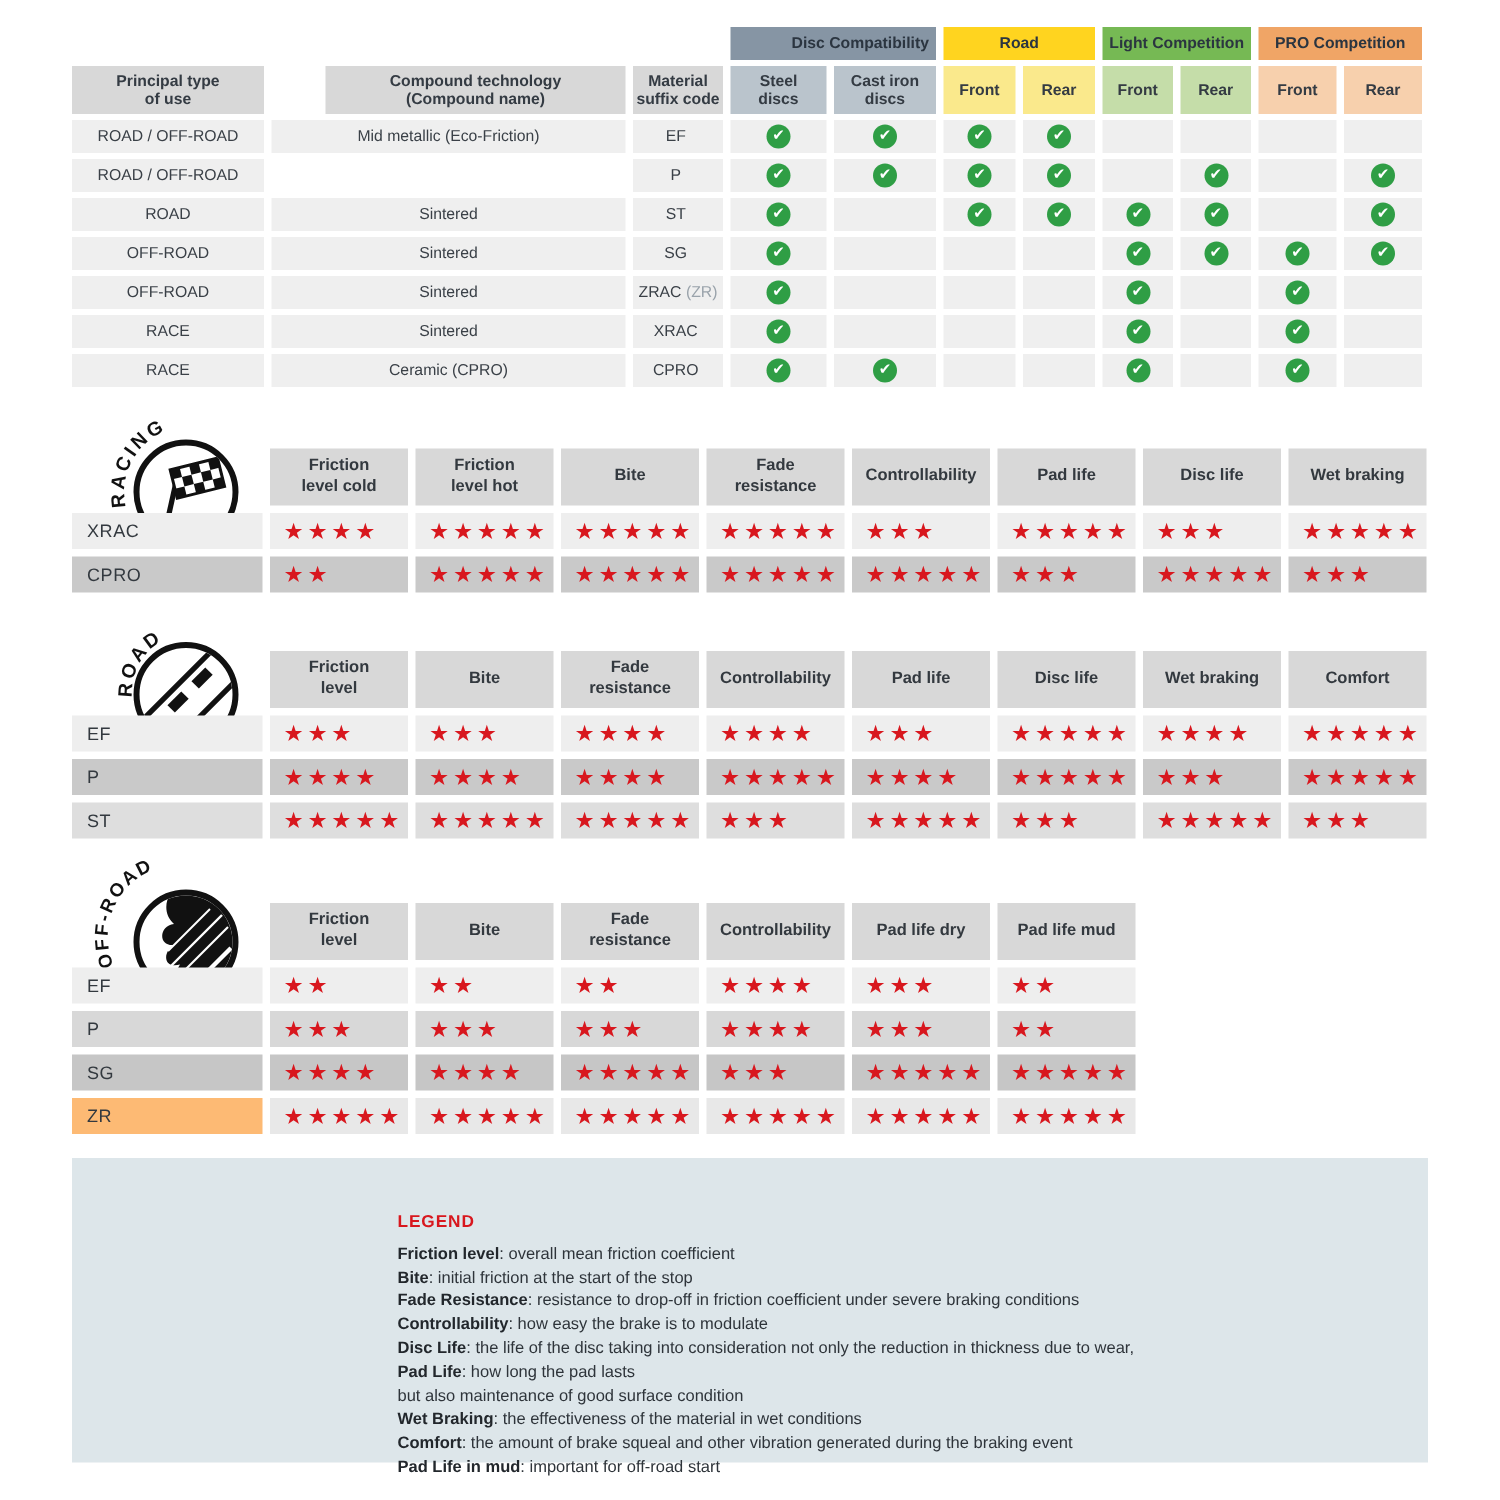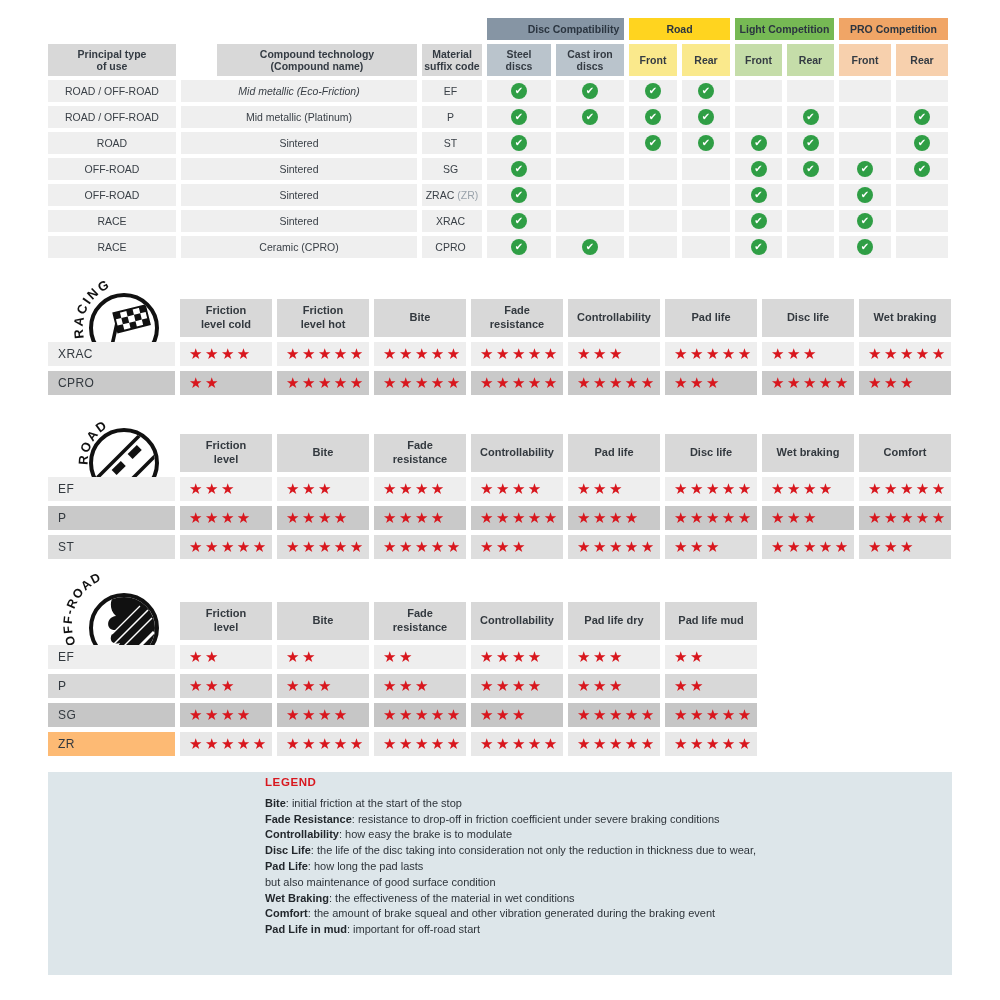--- a/index.html
+++ b/index.html
@@ -25,21 +25,21 @@
 .badge-icon{position:absolute;left:14px;top:0;width:110px;height:96px}
 .rate-grid{position:absolute;left:0;top:27px;display:grid;
   grid-template-columns:127px repeat(var(--n),92px);grid-template-rows:38px;grid-auto-rows:24px;gap:5px}
 .sec-offroad .rate-grid{top:30px}
 .hcell{background:#d8d8d8;font-weight:bold;font-size:11px;color:#33393f;
   display:flex;align-items:center;justify-content:center;text-align:center;white-space:pre-line;line-height:1.25}
 .rate-label{display:flex;align-items:center;padding-left:10px;font-size:12px;color:#33393f;letter-spacing:.4px}
 .stars{display:flex;align-items:center;padding-left:9px;font-size:15px;letter-spacing:2.5px;color:#d8171e;overflow:hidden}
 
 .legend{position:absolute;left:48px;top:772px;width:904px;height:203px;background:#dde6ea}
-.legend-inner{padding:3px 20px 0 217px;font-size:11px;line-height:15.8px;color:#2e343a}
+.legend-inner{padding:36px 20px 0 217px;font-size:11px;line-height:15.8px;color:#2e343a}
 .legend-title{color:#d8171e;font-weight:bold;font-size:11.5px;letter-spacing:.6px;margin-bottom:5px}
 .legend-line b{color:#22272c}
 svg text{font-family:"Liberation Sans","DejaVu Sans",sans-serif;fill:#111}
 </style>
 </head>
 <body>
 
 <div class="page">
   <div class="compat-grid" id="compat-grid">
       <div class="cell group-head" style="grid-area: 1 / 4 / auto / span 2; background: rgb(134, 149, 164); padding-left: 36px;">Disc Compatibility</div>
@@ -56,35 +56,34 @@
 discs</div>
       <div class="cell sub-head" style="grid-area: 2 / 5; background: rgb(186, 196, 204);">Cast iron
 discs</div>
       <div class="cell sub-head" style="grid-area: 2 / 6; background: rgb(250, 233, 140);">Front</div>
       <div class="cell sub-head" style="grid-area: 2 / 7; background: rgb(250, 233, 140);">Rear</div>
       <div class="cell sub-head" style="grid-area: 2 / 8; background: rgb(197, 221, 169);">Front</div>
       <div class="cell sub-head" style="grid-area: 2 / 9; background: rgb(197, 221, 169);">Rear</div>
       <div class="cell sub-head" style="grid-area: 2 / 10; background: rgb(247, 208, 173);">Front</div>
       <div class="cell sub-head" style="grid-area: 2 / 11; background: rgb(247, 208, 173);">Rear</div>
       <div class="cell" style="grid-area: 3 / 1;">ROAD / OFF-ROAD</div>
-      <div class="cell compound-cell" style="grid-area: 3 / 2; font-style: italic;">Mid metallic (Eco-Friction)</div>
+      <div class="cell compound-cell" style="grid-area: 3 / 2;">Mid metallic (Eco-Friction)</div>
       <div class="cell suffix-cell" style="grid-area: 3 / 3;">
         <span>EF</span>
         <span class="suffix-note"></span>
       </div>
       <div class="cell" style="grid-area: 3 / 4;"><span class="check">✔</span></div>
       <div class="cell" style="grid-area: 3 / 5;"><span class="check">✔</span></div>
       <div class="cell" style="grid-area: 3 / 6;"><span class="check">✔</span></div>
       <div class="cell" style="grid-area: 3 / 7;"><span class="check">✔</span></div>
       <div class="cell" style="grid-area: 3 / 8;"></div>
       <div class="cell" style="grid-area: 3 / 9;"></div>
       <div class="cell" style="grid-area: 3 / 10;"></div>
       <div class="cell" style="grid-area: 3 / 11;"></div>
       <div class="cell" style="grid-area: 4 / 1;">ROAD / OFF-ROAD</div>
-      <div class="cell compound-cell" style="grid-area: 4 / 2;">Mid metallic (Platinum)</div>
       <div class="cell suffix-cell" style="grid-area: 4 / 3;">
         <span>P</span>
         <span class="suffix-note"></span>
       </div>
       <div class="cell" style="grid-area: 4 / 4;"><span class="check">✔</span></div>
       <div class="cell" style="grid-area: 4 / 5;"><span class="check">✔</span></div>
       <div class="cell" style="grid-area: 4 / 6;"><span class="check">✔</span></div>
       <div class="cell" style="grid-area: 4 / 7;"><span class="check">✔</span></div>
       <div class="cell" style="grid-area: 4 / 8;"></div>
       <div class="cell" style="grid-area: 4 / 9;"><span class="check">✔</span></div>
@@ -334,20 +333,21 @@
           <div class="stars" style="grid-area: 5 / 5; background: rgb(232, 232, 232);">★★★★★</div>
           <div class="stars" style="grid-area: 5 / 6; background: rgb(232, 232, 232);">★★★★★</div>
           <div class="stars" style="grid-area: 5 / 7; background: rgb(232, 232, 232);">★★★★★</div>
         </div>
       </section>
     </div>
   <div class="legend">
     <div class="legend-inner">
       <div class="legend-title">LEGEND</div>
       <div id="legend-items">
+          <div class="legend-line"><b>Friction level</b><span>: overall mean friction coefficient</span></div>
           <div class="legend-line"><b>Bite</b><span>: initial friction at the start of the stop</span></div>
           <div class="legend-line"><b>Fade Resistance</b><span>: resistance to drop-off in friction coefficient under severe braking conditions</span></div>
           <div class="legend-line"><b>Controllability</b><span>: how easy the brake is to modulate</span></div>
           <div class="legend-line"><b>Disc Life</b><span>: the life of the disc taking into consideration not only the reduction in thickness due to wear,</span></div>
           <div class="legend-line"><b>Pad Life</b><span>: how long the pad lasts</span></div>
           <div class="legend-line"><b></b><span>but also maintenance of good surface condition</span></div>
           <div class="legend-line"><b>Wet Braking</b><span>: the effectiveness of the material in wet conditions</span></div>
           <div class="legend-line"><b>Comfort</b><span>: the amount of brake squeal and other vibration generated during the braking event</span></div>
           <div class="legend-line"><b>Pad Life in mud</b><span>: important for off-road start</span></div>
         </div>

